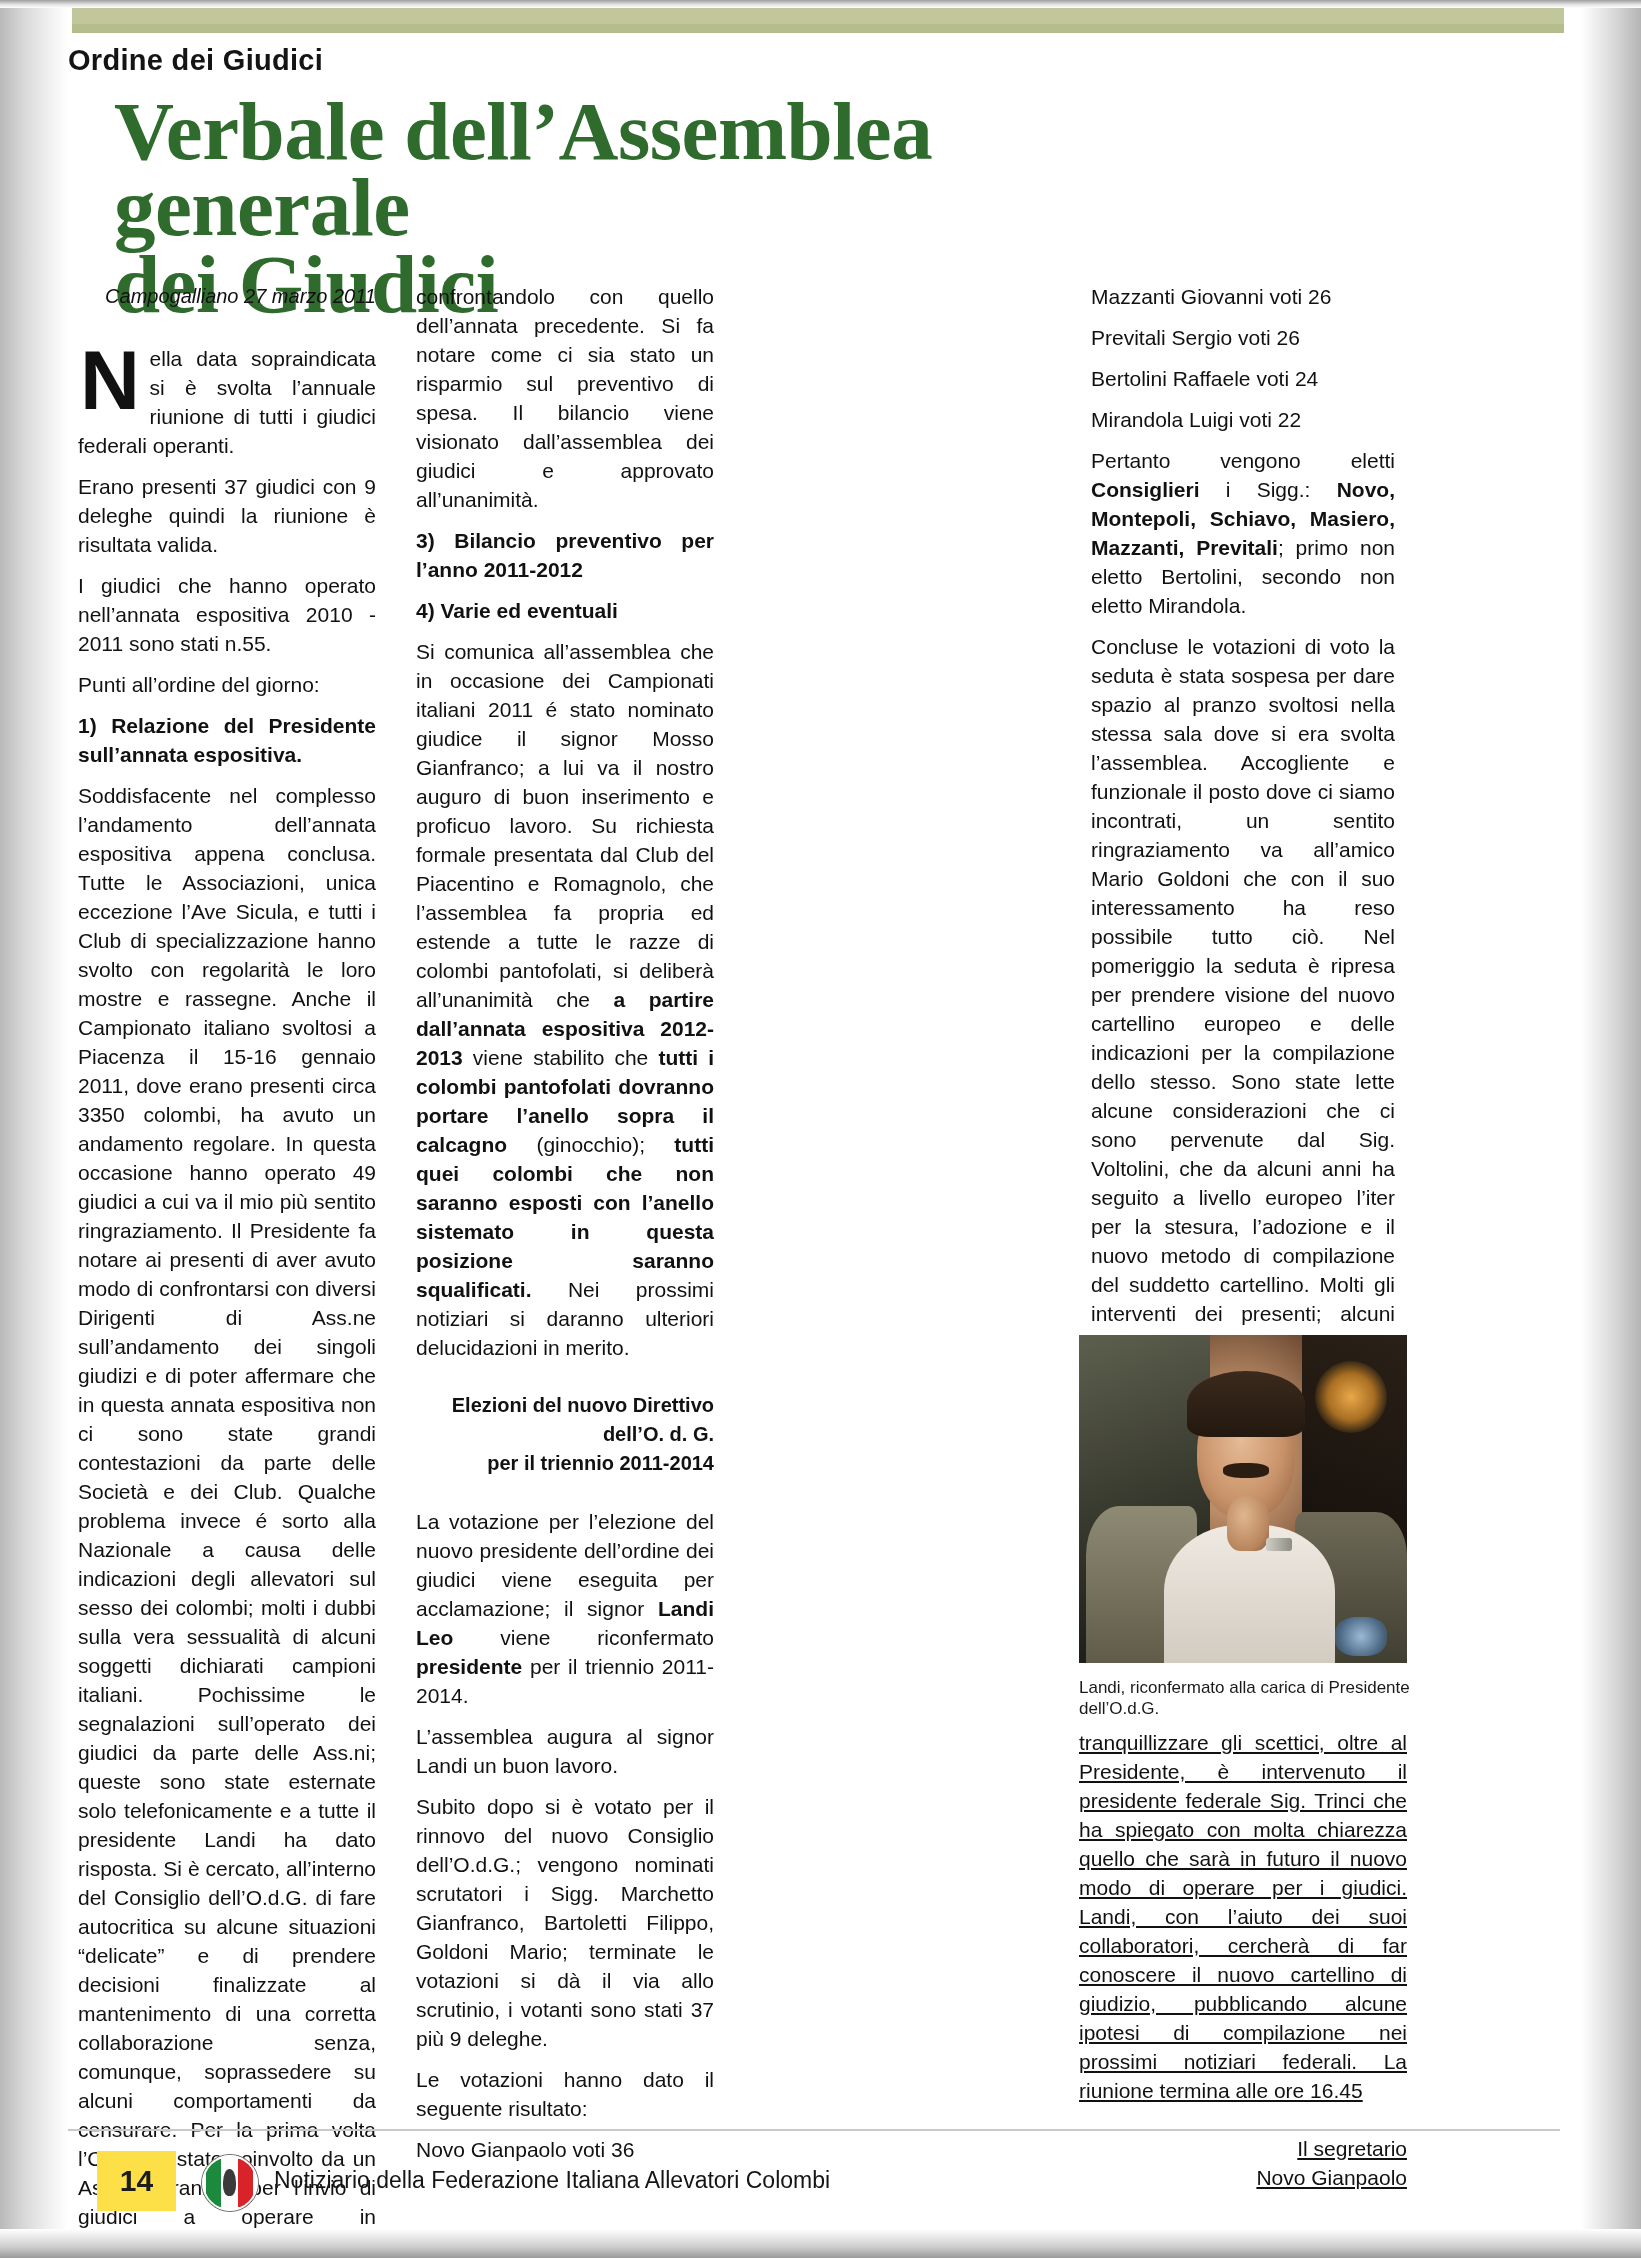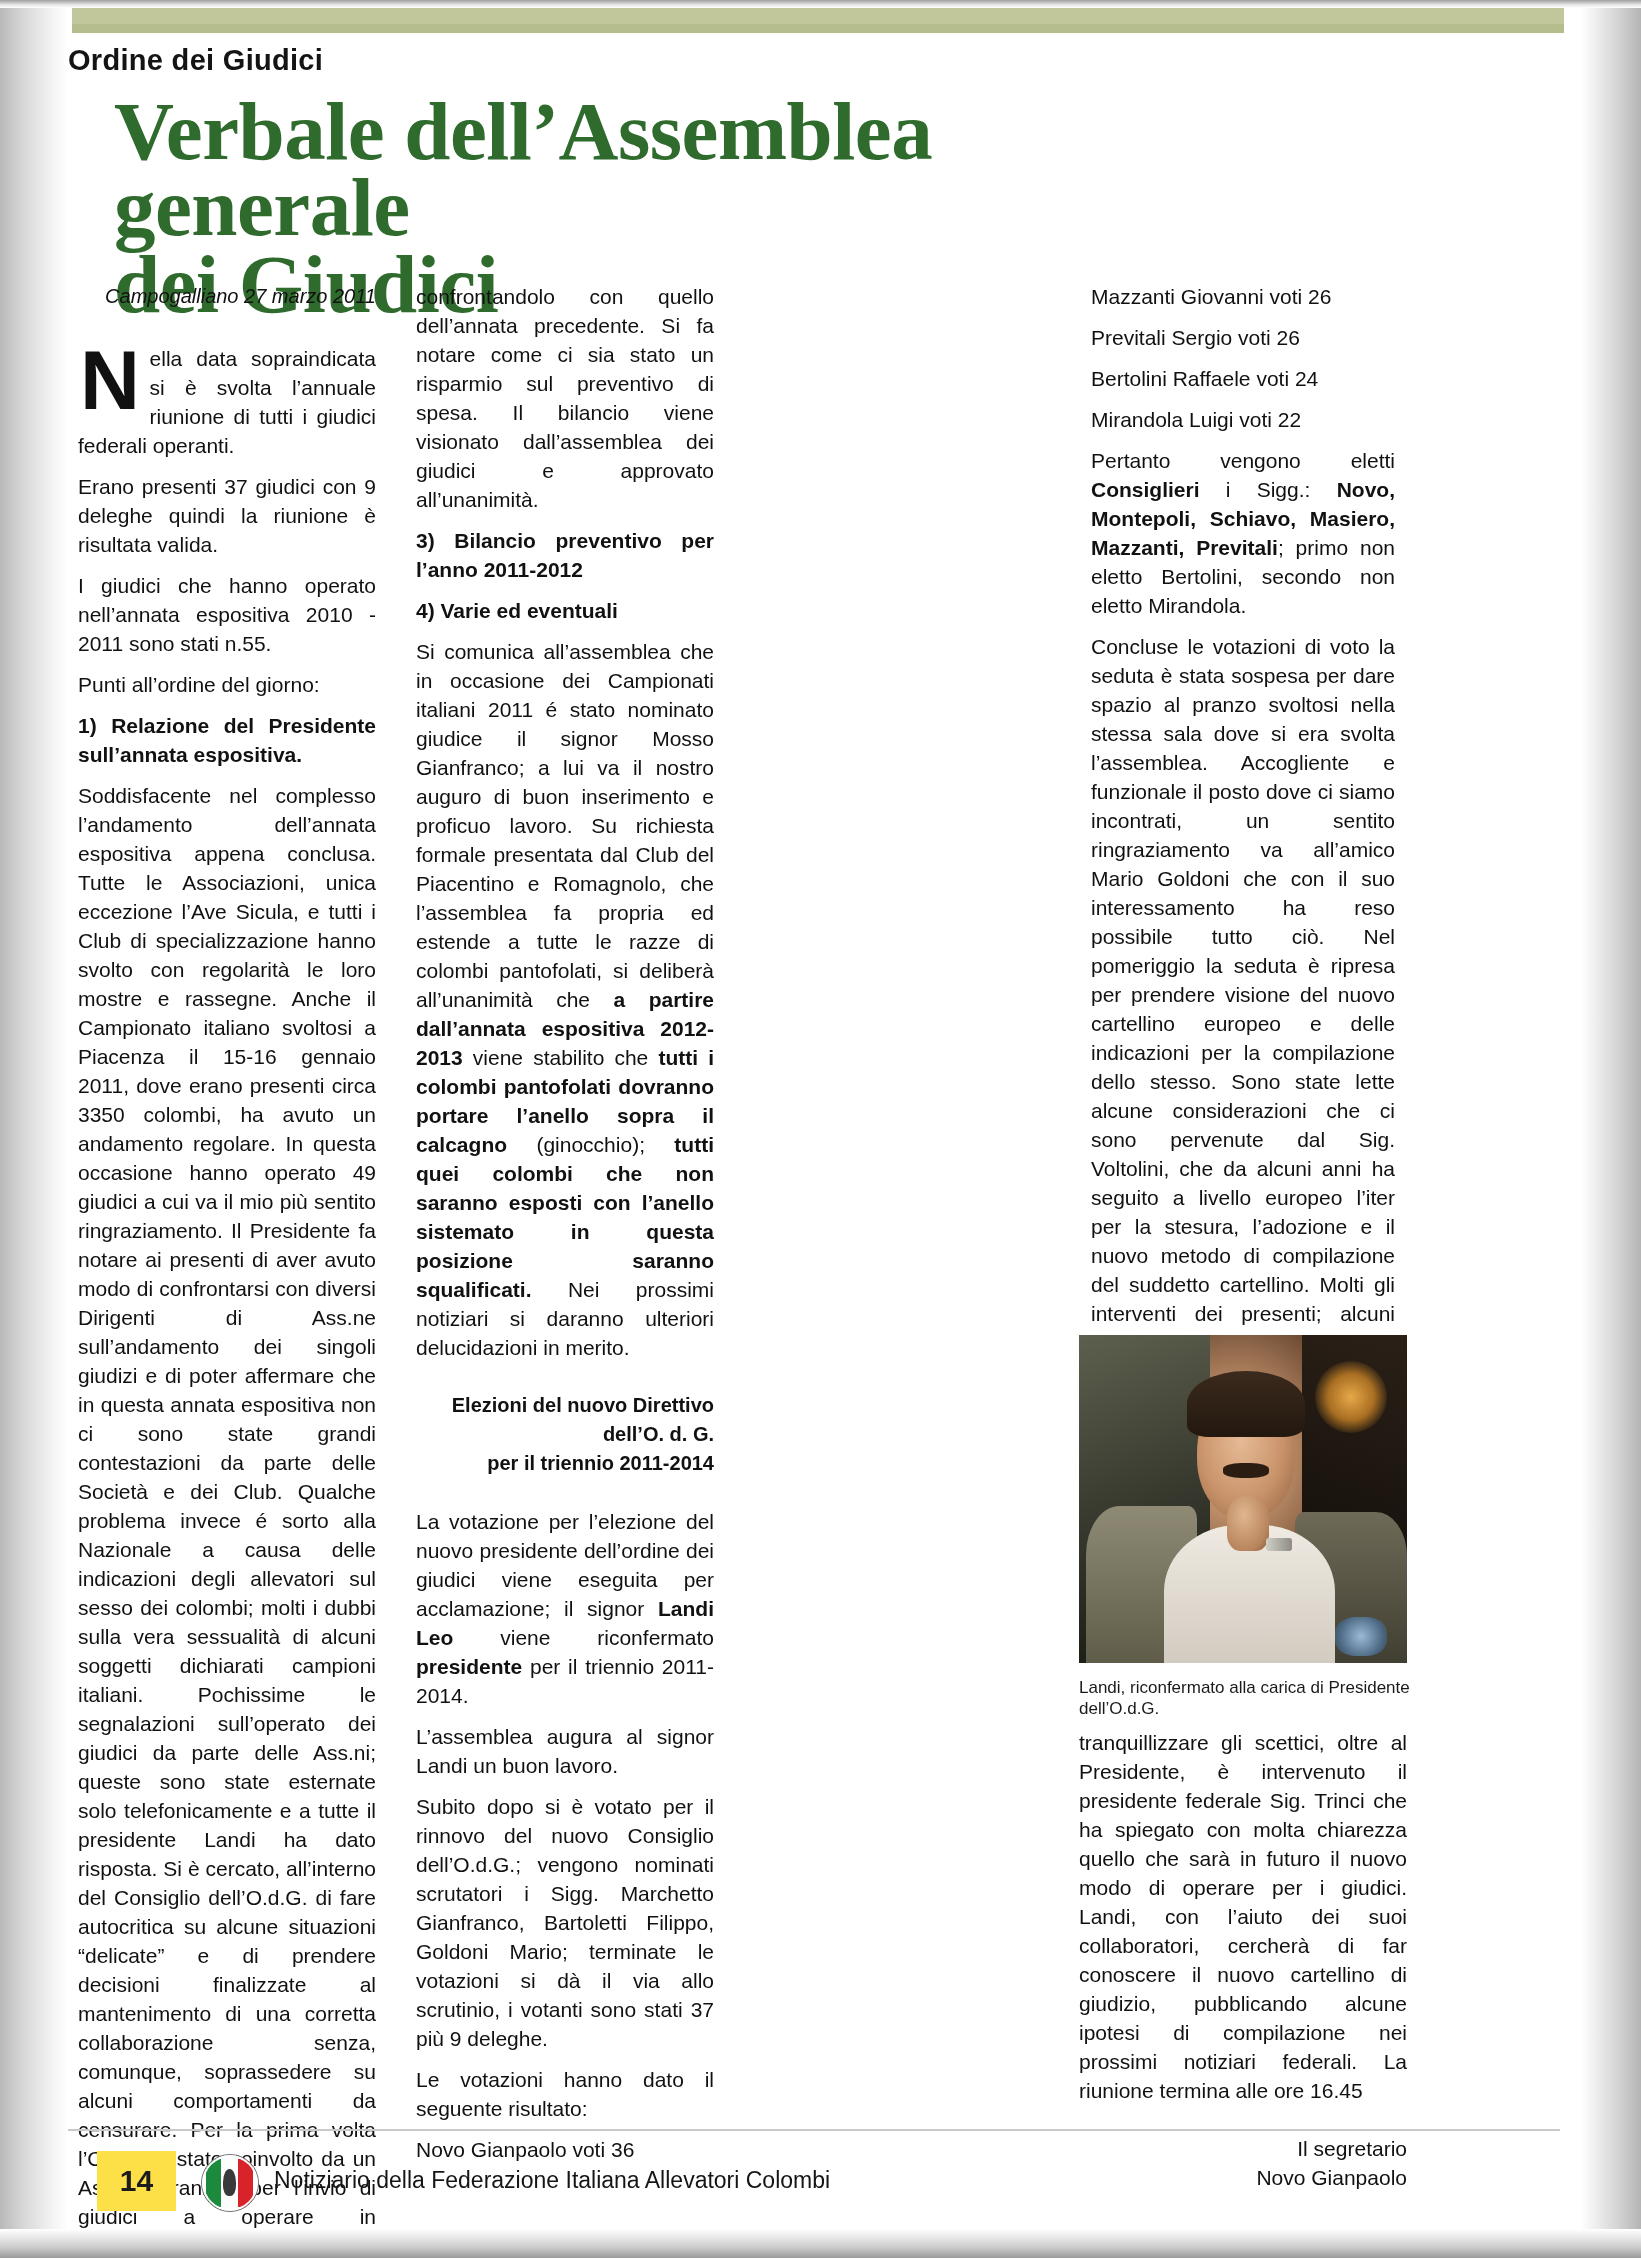--- a/index.html
+++ b/index.html
@@ -174,21 +174,21 @@
 
   .col4b {
     position: absolute;
     left: 1079px; top: 1728px;
     width: 328px;
     font-size: 21px;
     line-height: 29px;
     text-align: justify;
     color: #111;
   }
-  .col4b p { margin: 0; }
+  .col4b p { margin: 0; text-decoration: underline; }
 
   
   .footer-rule {
     position: absolute;
     left: 68px; top: 2129px; width: 1492px; height: 1.9px;
     background: #c9c9c9;
   }
   .page-num-box {
     position: absolute;
     left: 97px; top: 2151px;

